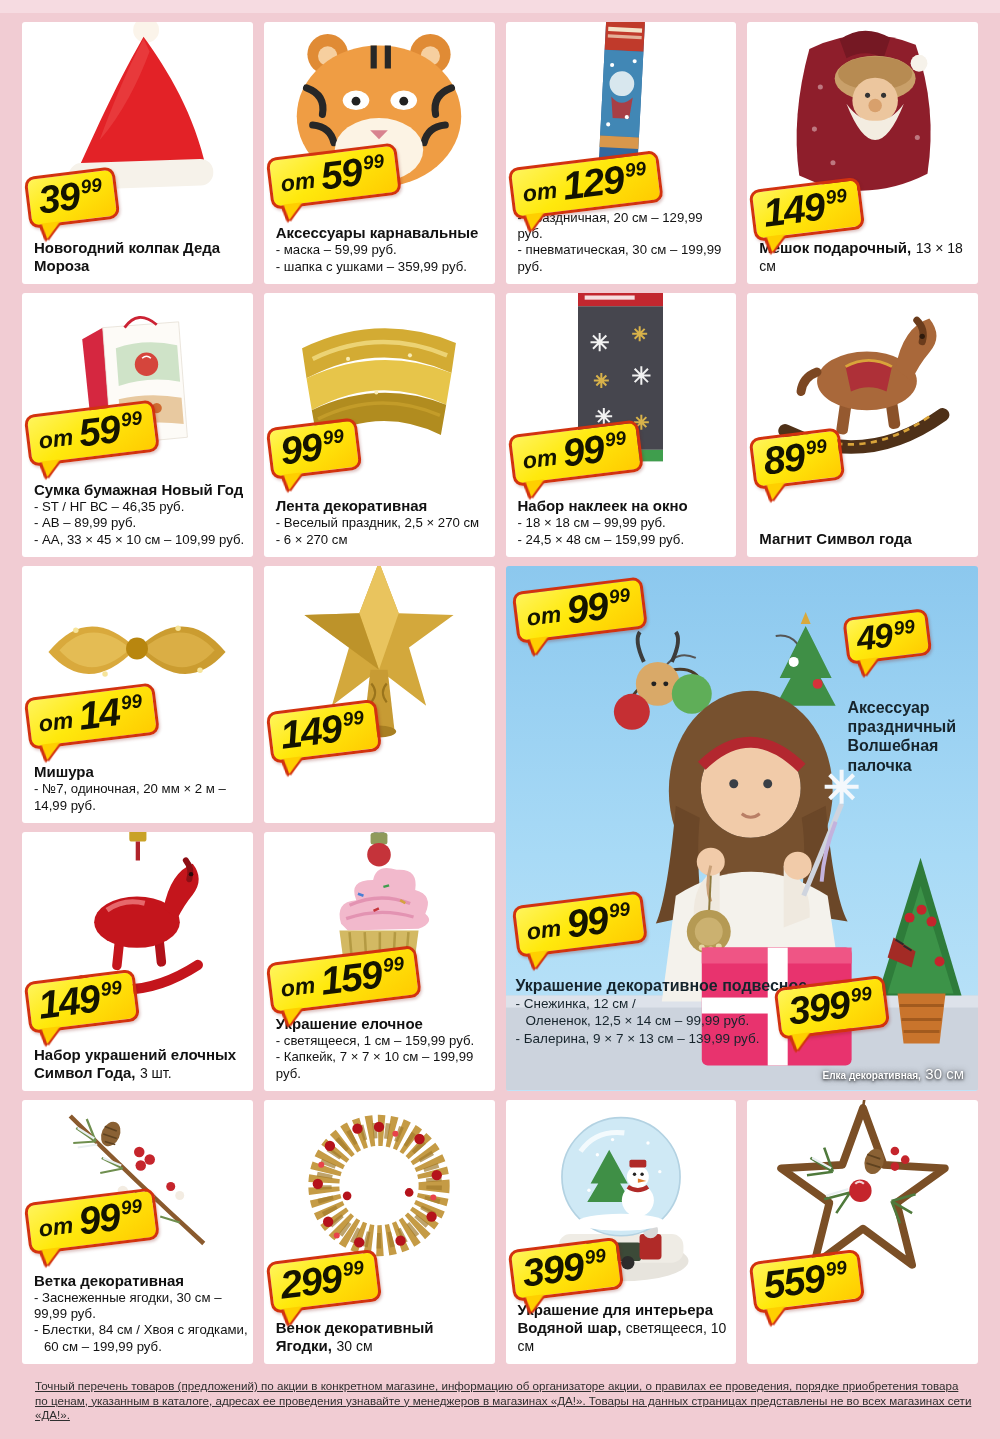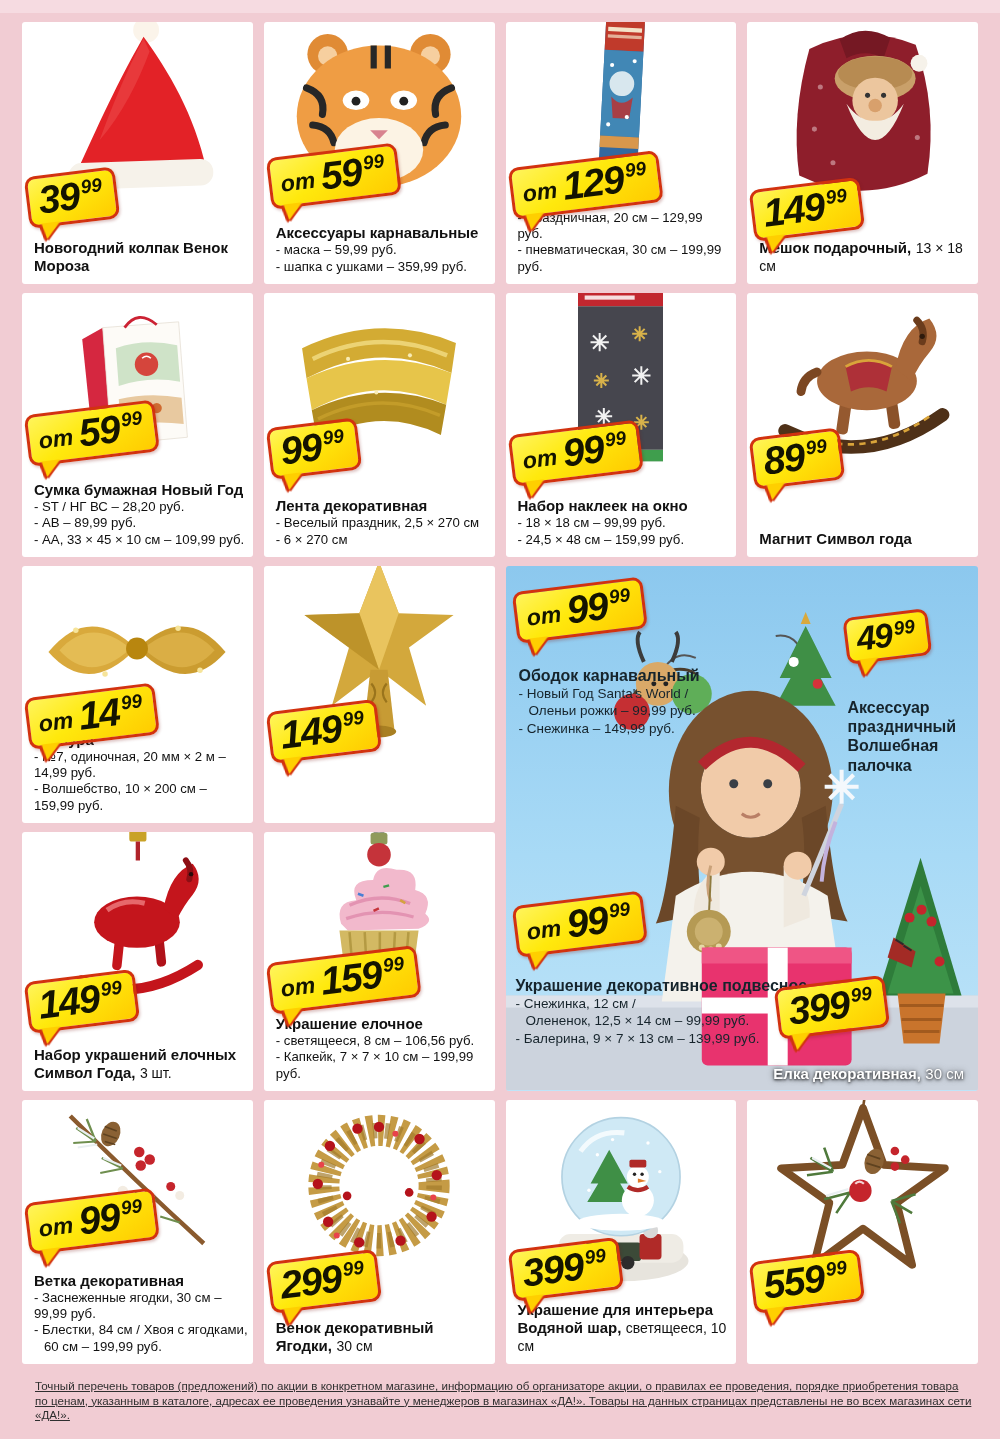--- a/index.html
+++ b/index.html
@@ -35,21 +35,21 @@
   .det.indent{padding-left:10px;}
   
   .photo-cell{position:relative;grid-column:3/5;grid-row:3/5;border-radius:3px;overflow:hidden;background:linear-gradient(180deg,#8cc8ee 0%,#a8daf6 55%,#bfe4f8 100%);}
   .photo-cell .scene{position:absolute;inset:0;}
   .ph-tag{position:absolute;}
   .ph-text{position:absolute;z-index:5;color:#16242c;}
   .ph-name{font-weight:bold;font-size:16px;line-height:1.2;}
   .ph-det{font-size:13.5px;line-height:1.28;}
   .ph-det.indent{padding-left:10px;}
   .ph-caption{position:absolute;right:14px;bottom:8px;z-index:5;color:#fff;text-shadow:0 1px 3px rgba(0,0,0,.85),0 0 6px rgba(0,0,0,.5);}
-  .ph-caption .cap-b{font-size:15px;}
+  .ph-caption .cap-b{font-size:10px;}
   .ph-caption .cap-r{font-size:15px;}
   
   .footer{position:absolute;left:35px;right:28px;top:1379px;font-size:11.6px;line-height:14.6px;color:#2f2f2f;z-index:2;text-decoration:underline;}
 </style>
 </head>
 <body>
 
 <div class="page">
   <div class="topstrip"></div>
   <div class="grid">
@@ -61,21 +61,21 @@
             <path d="M107 30 C70 95 47 150 28 190 L180 184 C166 120 136 70 107 30 Z" fill="#e32227"></path>
             <path d="M107 32 C86 72 70 112 56 150 C82 120 101 82 114 47 Z" fill="#ee5050" opacity=".5"></path>
             <rect x="20" y="174" width="168" height="31" rx="15" fill="#f6f2ea" transform="rotate(-2 104 190)"></rect>
           </svg>
       </div>
       <div class="tag" style="top:155px">
         <span class="t-int">39</span>
           <span class="t-cents">99</span>
       </div>
       <div class="cap">
-        <span class="cap-b">Новогодний колпак Венок Мороза</span>
+        <span class="cap-b">Новогодний колпак Деда Мороза</span>
       </div>
     </div>
 
     <div class="card">
       <div class="imgwrap">
         <svg viewBox="0 0 220 190" width="200">
             <circle cx="52" cy="32" r="23" fill="#e08b35"></circle>
             <circle cx="168" cy="32" r="23" fill="#e08b35"></circle>
             <circle cx="52" cy="34" r="11" fill="#f6cf9f"></circle>
             <circle cx="168" cy="34" r="11" fill="#f6cf9f"></circle>
@@ -179,21 +179,21 @@
             <circle cx="132" cy="152" r="7" fill="#cf6a30"></circle>
           </svg>
       </div>
       <div class="tag" style="top:122px">
         <span class="t-prefix">от</span>
           <span class="t-int">59</span>
           <span class="t-cents">99</span>
       </div>
       <div class="cap">
         <span class="cap-b">Сумка бумажная Новый Год</span>
-        <div class="det">- ST / НГ ВС – 28,20 руб.</div>
+        <div class="det">- ST / НГ ВС – 46,35 руб.</div>
         <div class="det">- АВ – 89,99 руб.</div>
         <div class="det">- АА, 33 × 45 × 10 см – 109,99 руб.</div>
       </div>
     </div>
 
     <div class="card">
       <div class="imgwrap">
         <svg viewBox="0 0 230 190" width="210">
             <path d="M28 58 Q115 16 202 52 L197 86 Q115 48 33 92 Z" fill="#d3ab33"></path>
             <path d="M33 92 Q115 54 197 86 L191 122 Q115 86 39 128Z" fill="#e7c54a"></path>
@@ -290,21 +290,20 @@
           </svg>
       </div>
       <div class="tag" style="top:132px">
         <span class="t-prefix">от</span>
           <span class="t-int">14</span>
           <span class="t-cents">99</span>
       </div>
       <div class="cap">
         <span class="cap-b">Мишура</span>
         <div class="det">- №7, одиночная, 20 мм × 2 м – 14,99 руб.</div>
-        <div class="det">- Волшебство, 10 × 200 см – 159,99 руб.</div>
       </div>
     </div>
 
     <div class="card">
       <div class="imgwrap imgtall">
         <svg viewBox="0 0 210 230" width="180">
             <path d="M105 8 L128 68 L192 70 L140 108 L160 176 L105 134 L50 176 L70 108 L18 70 L82 68 Z" fill="#d3a83c"></path>
             <path d="M105 8 L128 68 L105 134 L82 68 Z" fill="#e9c45e"></path>
             <path d="M18 70 L82 68 L105 134 Z" fill="#b88d26" opacity=".8"></path>
             <path d="M95 134 h20 l8 70 h-36 Z" fill="#c79b34"></path>
@@ -377,26 +376,20 @@
           <path d="M390 374 l8 5 M398 380 l8 5" stroke="#2b2b2b" stroke-width="2"></path>
         <path d="M392 428 h48 l-6 50 h-36 Z" fill="#c9742c"></path>
           <path d="M394 440 h44 M396 454 h40 M398 466 h36" stroke="#a25a1e" stroke-width="3"></path>
       </svg>
 
       <div class="tag ph-tag" style="left:12px;top:26px">
         <span class="t-prefix">от</span>
           <span class="t-int">99</span>
           <span class="t-cents">99</span>
       </div>
-      <div class="ph-text" style="left:13px;top:100px;width:210px">
-        <div class="ph-name">Ободок карнавальный</div>
-        <div class="ph-det">- Новый Год Santa's World /</div>
-        <div class="ph-det indent">Оленьи рожки – 99,99 руб.</div>
-        <div class="ph-det">- Снежинка – 149,99 руб.</div>
-      </div>
 
       <div class="tag tag-sm ph-tag" style="left:342px;top:52px">
         <span class="t-int">49</span>
           <span class="t-cents">99</span>
       </div>
       <div class="ph-text" style="left:342px;top:132px;width:125px">
         <div class="ph-name">Аксессуар праздничный Волшебная палочка</div>
       </div>
 
       <div class="tag ph-tag" style="left:12px;top:340px">
@@ -465,21 +458,21 @@
             <path d="M60 132 l6 72 M78 132 l4 72 M96 132 l0 72 M114 132 l-4 72 M130 132 l-6 72" stroke="#b49a43" stroke-width="3"></path>
           </svg>
       </div>
       <div class="tag" style="top:131px">
         <span class="t-prefix">от</span>
           <span class="t-int">159</span>
           <span class="t-cents">99</span>
       </div>
       <div class="cap">
         <span class="cap-b">Украшение елочное</span>
-        <div class="det">- светящееся, 8 см – 106,56 руб.</div>
+        <div class="det">- светящееся, 1 см – 159,99 руб.</div>
         <div class="det">- Капкейк, 7 × 7 × 10 см – 199,99 руб.</div>
       </div>
     </div>
 
     <div class="card">
       <div class="imgwrap" style="height:150px">
         <svg viewBox="0 0 230 200" width="210">
             <path d="M26 16 Q110 100 204 186" stroke="#8a5a2e" stroke-width="6" fill="none"></path>
             <g stroke="#6f8f4f" stroke-width="3">
               <path d="M60 50 l-26 -18 M60 50 l-30 2 M60 50 l-12 -30 M96 86 l-28 -14 M96 86 l-30 6 M140 128 l-28 -10 M140 128 l-26 12 M172 158 l-26 -8"></path>

